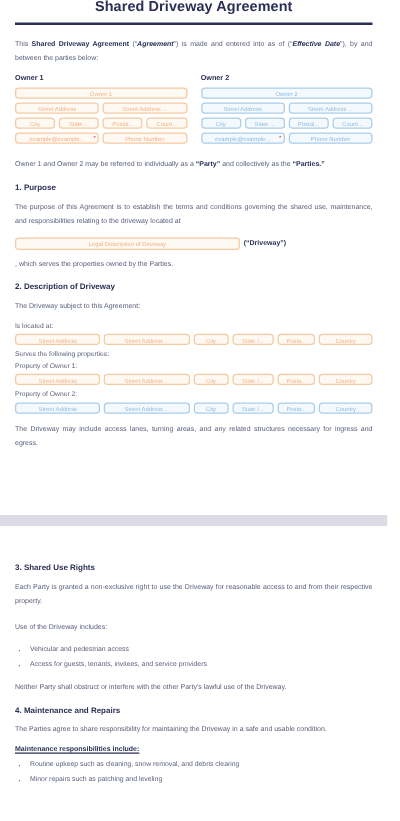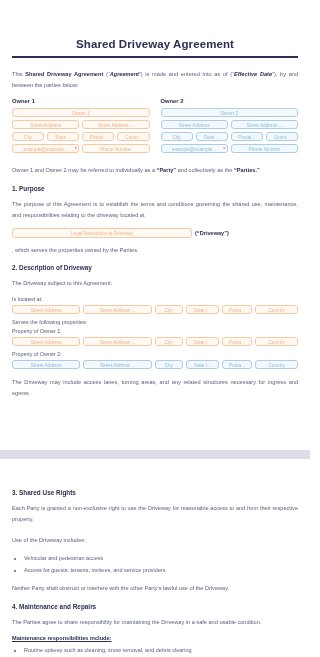--- a/index.html
+++ b/index.html
@@ -9,21 +9,21 @@
     font-family:"Liberation Sans","DejaVu Sans",sans-serif;
     color:#4a4f6a;
     -webkit-font-smoothing:antialiased;
   }
   .page{
     background:#fff;
     padding:0 12px;
     box-sizing:border-box;
     width:310px;
   }
-  .page-top{padding-top:38px;}
+  .page-top{}
   .doc-title{
     text-align:center;
     font-size:11.5px;
     font-weight:bold;
     color:#2b2f55;
     letter-spacing:.1px;
     margin:0 0 6px 0;
   }
   .title-rule{
     height:2px;background:#2b2f55;margin:0 0 11px 0;

